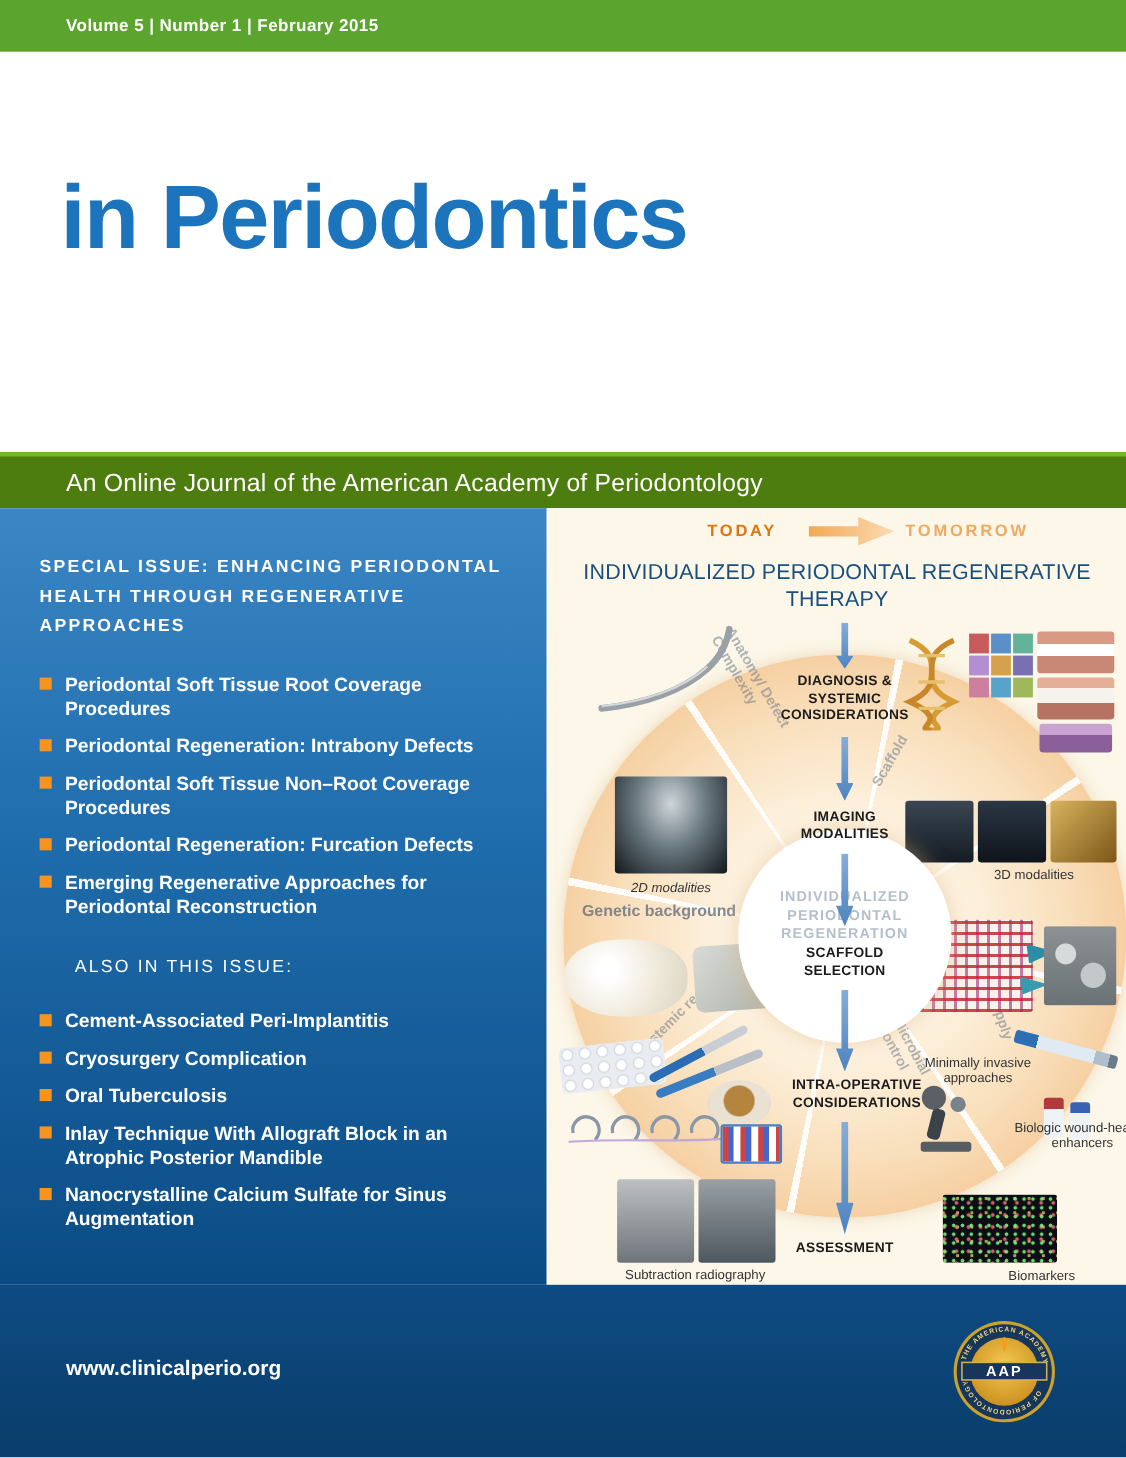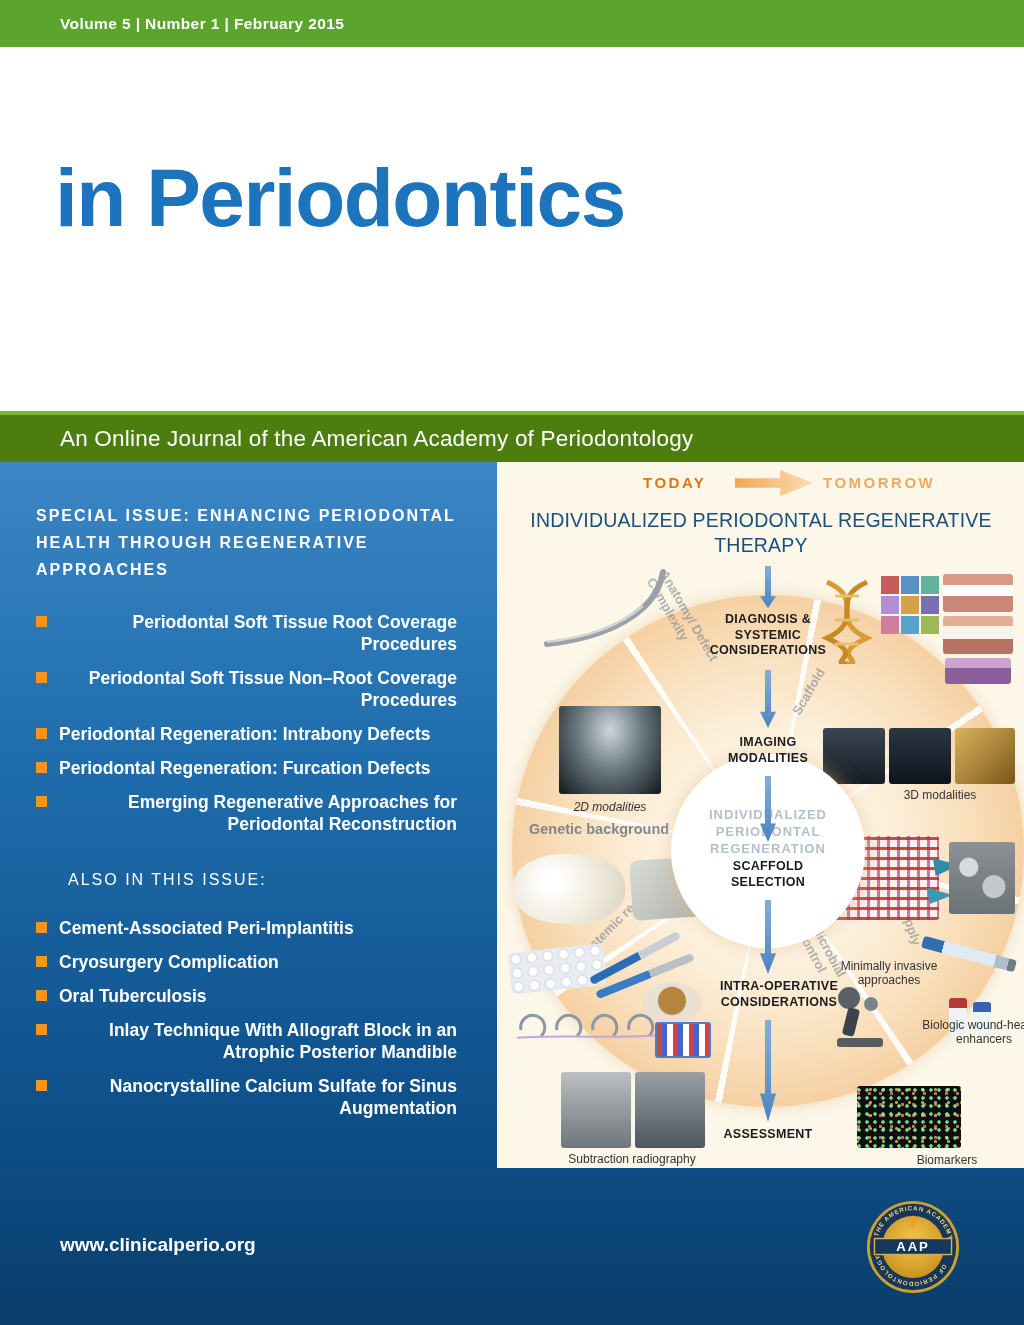--- a/index.html
+++ b/index.html
@@ -20,21 +20,21 @@
   .banner span { color:#fff; font-size:22.5px; letter-spacing:.2px; }
 
   
   .left-panel { position:absolute; left:0; top:462px; width:497px; height:706px;
                 background:linear-gradient(180deg,#3b86c5 0%, #1f6dad 42%, #0b4b84 100%);
                 padding:40px 40px 0 36px; color:#fff; }
   .si-heading { font-size:16px; font-weight:bold; letter-spacing:2px; line-height:27px; }
   .cover-list { margin-top:28px; }
   .cover-item { display:flex; gap:12px; margin-bottom:12px; }
   .bullet { flex:0 0 auto; width:11px; height:11px; background:#f7941d; margin-top:5px; }
-  .item-text { font-size:17.5px; font-weight:bold; line-height:22px;text-align:right; }
+  .item-text { font-size:17.5px; font-weight:bold; line-height:22px; }
   .also-heading { margin-top:36px; font-size:16px; font-weight:normal; letter-spacing:2px;margin-left:32px; }
 
   
   .figure { position:absolute; left:497px; top:462px; width:527px; height:706px; background:#fcf7e9; }
   .figure > div, .figure > svg, .figure > span { position:absolute; }
 
   .today, .tomorrow { font-size:15px; font-weight:bold; letter-spacing:2.5px; }
   .today { left:146px; top:12px; color:#df750b; }
   .tomorrow { left:326px; top:12px; color:#f0aa60; }
   .arrow-right { left:238px; top:8px; width:78px; height:26px;
@@ -170,25 +170,25 @@
 <div class="left-panel">
   <div class="si-heading">SPECIAL ISSUE: ENHANCING PERIODONTAL HEALTH THROUGH REGENERATIVE APPROACHES</div>
 
   <div class="cover-list">
     <div class="cover-item">
       <span class="bullet"></span>
       <span class="item-text">Periodontal Soft Tissue Root Coverage Procedures</span>
     </div>
     <div class="cover-item">
       <span class="bullet"></span>
+      <span class="item-text">Periodontal Regeneration: Intrabony Defects</span>
+    </div>
+    <div class="cover-item">
+      <span class="bullet"></span>
       <span class="item-text">Periodontal Soft Tissue Non–Root Coverage Procedures</span>
-    </div>
-    <div class="cover-item">
-      <span class="bullet"></span>
-      <span class="item-text">Periodontal Regeneration: Intrabony Defects</span>
     </div>
     <div class="cover-item">
       <span class="bullet"></span>
       <span class="item-text">Periodontal Regeneration: Furcation Defects</span>
     </div>
     <div class="cover-item">
       <span class="bullet"></span>
       <span class="item-text">Emerging Regenerative Approaches for Periodontal Reconstruction</span>
     </div>
   </div>

